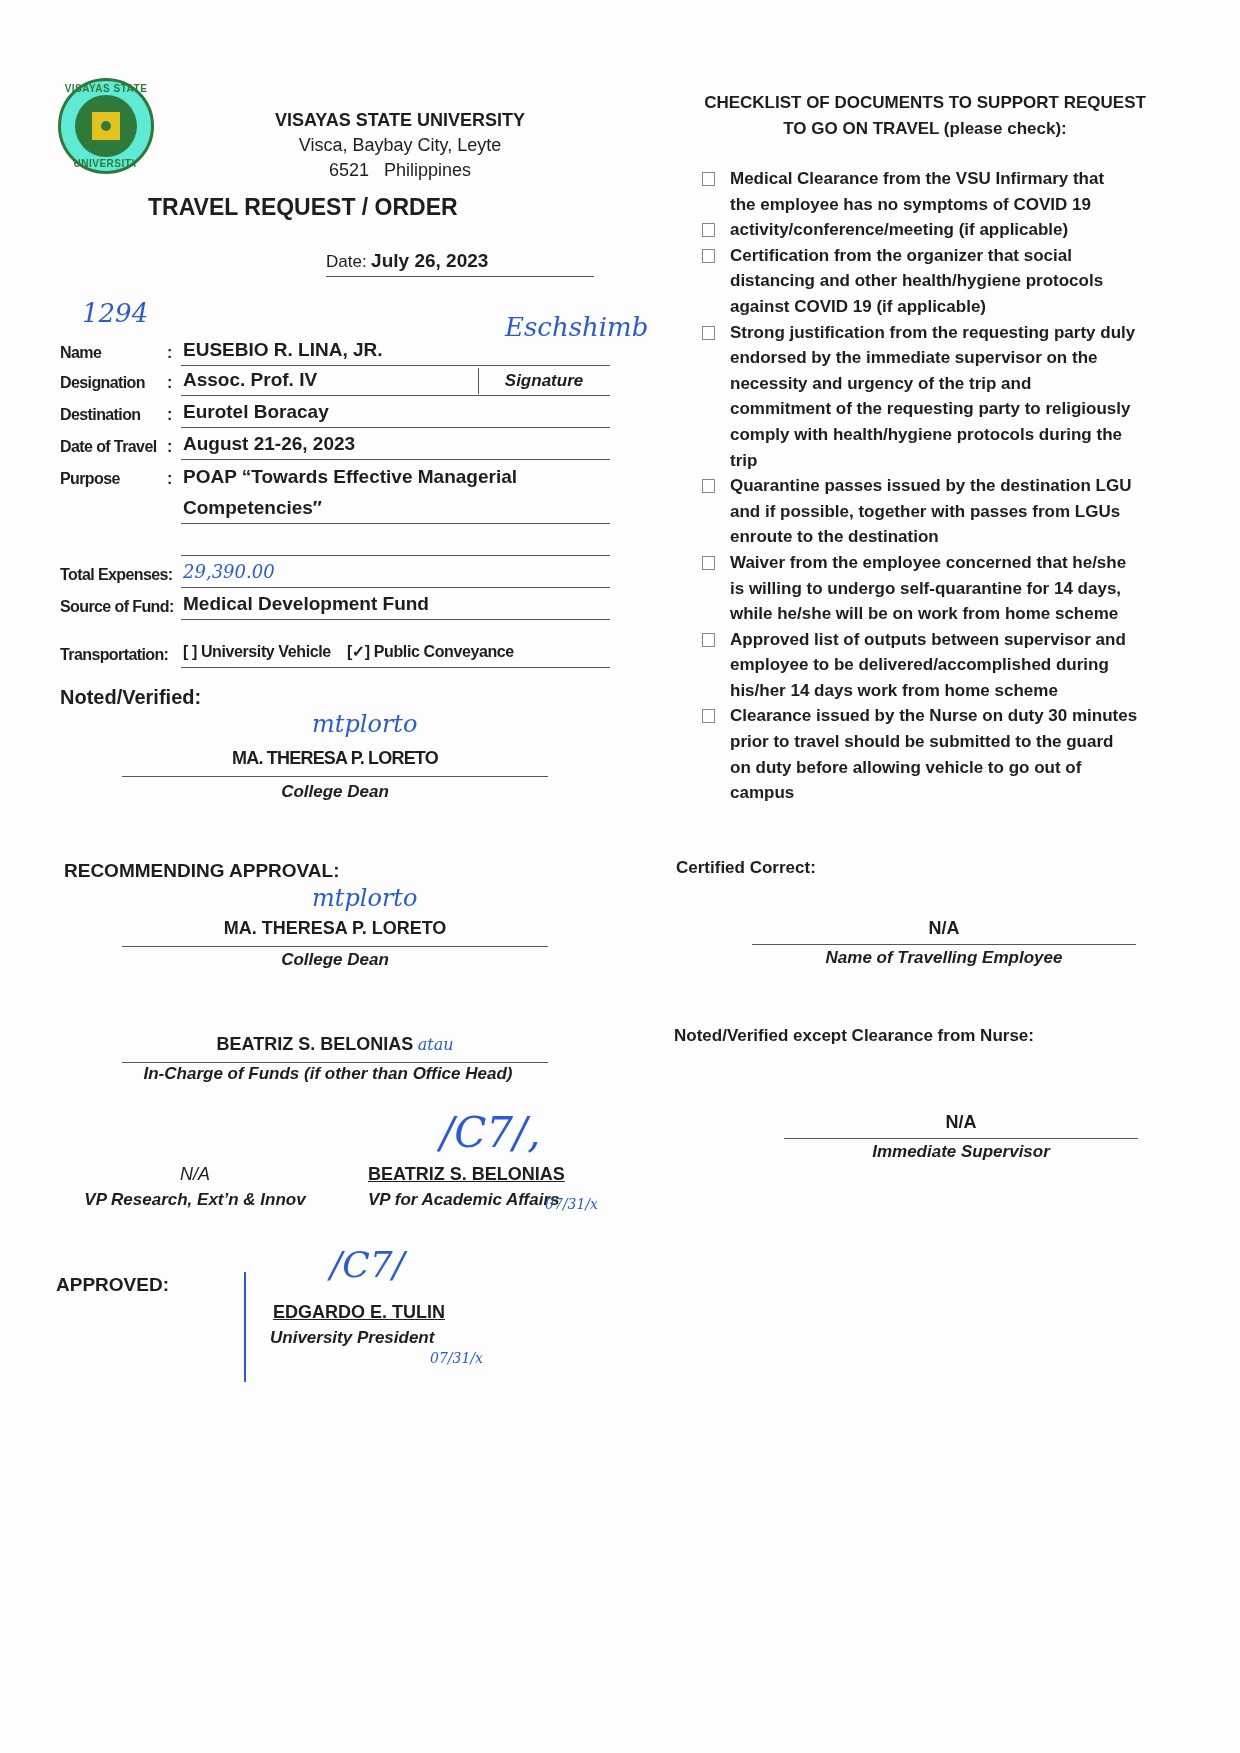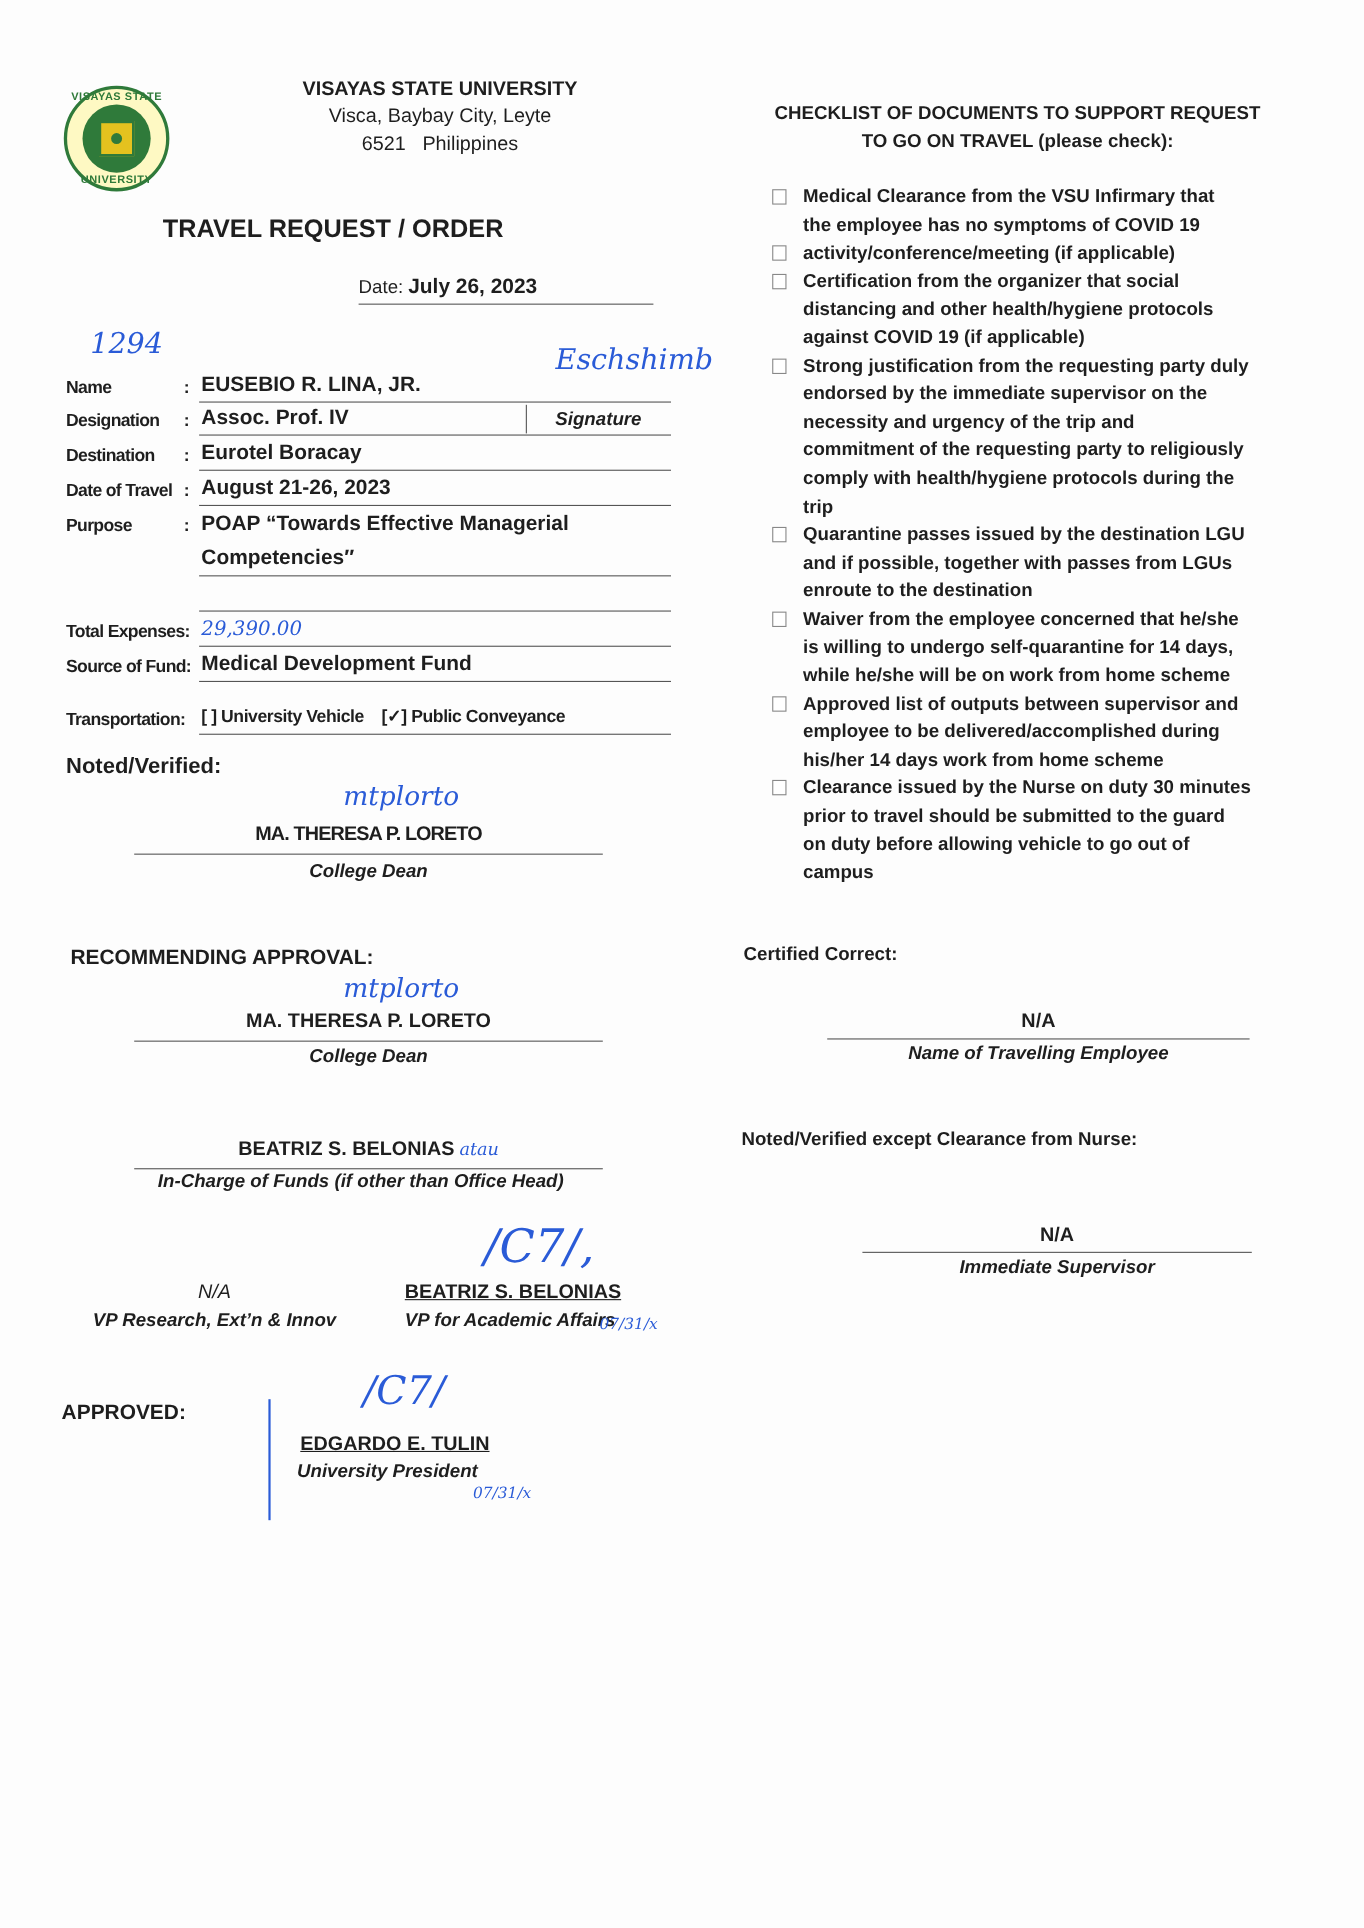--- a/index.html
+++ b/index.html
@@ -1,27 +1,27 @@
 <!DOCTYPE html>
 <html><head>
 <meta charset="utf-8">
 <style>
   html, body { margin:0; padding:0; }
   body { width:1240px; height:1753px; background:#fdfdfd; position:relative; overflow:hidden;
          font-family:"Liberation Sans", sans-serif; color:#1e1e1e; }
   .abs { position:absolute; }
-  .b { font-weight:bold; }
+  .b { font-weight:bold;margin-top:40px; }
   .i { font-style:italic; }
   .c { text-align:center; }
   .line { border-bottom:1.5px solid #555; }
   .ink { color:#2a5bd7; font-family:"DejaVu Serif", serif; font-style:italic; }
 
   
   .seal { left:58px; top:78px; width:96px; height:96px; border-radius:50%;
-          border:3px solid #2f7a3a; background:#fef9c3; box-sizing:border-box; }
+          border:3px solid #2f7a3a; background:#5eead4; box-sizing:border-box; }
   .seal .ring { position:absolute; left:14px; top:14px; width:62px; height:62px; border-radius:50%;
                 background:#2f7a3a; }
   .seal .sq { position:absolute; left:29px; top:29px; width:32px; height:32px; background:#e4c21f;
               border:2px solid #2f7a3a; box-sizing:border-box; }
   .seal .dot { position:absolute; left:38px; top:38px; width:14px; height:14px; border-radius:50%;
                background:#2f7a3a; border:2px solid #e4c21f; box-sizing:border-box; }
   .seal .t1 { position:absolute; left:0; width:90px; top:2px; font-size:10px; font-weight:bold;
               color:#2f7a3a; text-align:center; letter-spacing:0.5px; }
   .seal .t2 { position:absolute; left:0; width:90px; bottom:2px; font-size:10px; font-weight:bold;
               color:#2f7a3a; text-align:center; letter-spacing:0.5px; }

